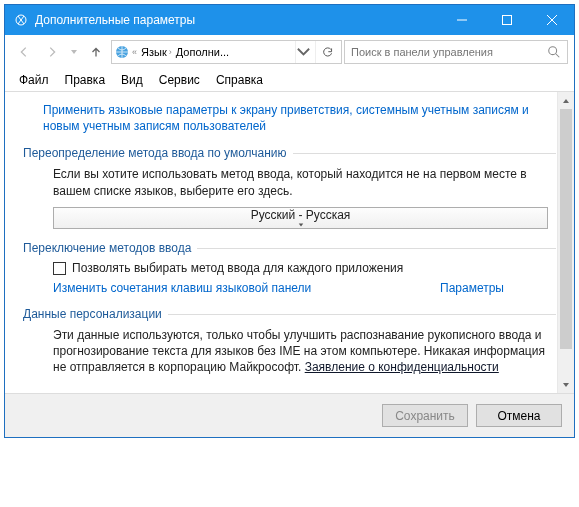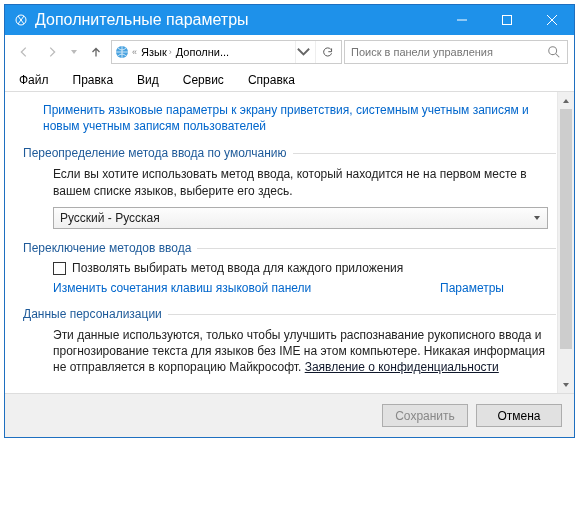--- a/index.html
+++ b/index.html
@@ -2,21 +2,21 @@
 <html><head>
 <meta charset="utf-8">
 <style>
   * { margin: 0; padding: 0; box-sizing: border-box; font-family: 'Segoe UI', Tahoma, sans-serif; }
   body { background: #fff; padding: 4px; }
   .window { width: 571px; border: 1px solid #1e6fc0; background: #fff; }
 
   
   .titlebar { height: 30px; background: #1e91ea; color: #fff; display: flex; align-items: center; padding-left: 8px; }
   .titlebar-icon { width: 16px; height: 16px; margin-right: 6px; fill: #fff; }
-  .titlebar-text { font-size: 16px; flex: 1; }
+  .titlebar-text { font-size: 12px; flex: 1; }
   .titlebar-btn { width: 45px; height: 30px; display: flex; align-items: center; justify-content: center; cursor: pointer; }
   .titlebar-btn svg { width: 10px; height: 10px; stroke: #fff; stroke-width: 1; fill: none; }
 
   
   .addrbar { height: 34px; display: flex; align-items: center; padding: 4px 6px; gap: 2px; }
   .nav-btn { width: 26px; height: 24px; display: flex; align-items: center; justify-content: center; color: #888; cursor: default; }
   .nav-btn svg { width: 14px; height: 14px; stroke: #666; stroke-width: 1.5; fill: none; }
   .nav-btn.disabled svg { stroke: #bbb; }
   .nav-btn.small { width: 14px; }
   .nav-btn.small svg { width: 8px; height: 8px; }
@@ -24,38 +24,38 @@
   .addr-seg { display: flex; align-items: center; gap: 2px; white-space: nowrap; }
   .addr-chev { color: #888; font-size: 9px; }
   .addr-refresh { width: 24px; display: flex; align-items: center; justify-content: center; border-left: 1px solid #eee; height: 100%; }
   .addr-refresh svg { width: 13px; height: 13px; stroke: #555; stroke-width: 1.2; fill: none; }
   .addr-dd { width: 16px; display: flex; align-items: center; justify-content: center; border-left: 1px solid #eee; height: 100%; }
   .search-box { width: 224px; height: 24px; border: 1px solid #ccc; display: flex; align-items: center; padding: 0 6px; font-size: 11px; }
   .search-box input { border: none; outline: none; flex: 1; font-size: 11px; color: #888; }
   .search-icon { width: 14px; height: 14px; stroke: #888; stroke-width: 1.2; fill: none; }
 
   
-  .menubar { height: 22px; display: flex; align-items: center; padding: 0 6px; font-size: 12px; gap: 8px; }
+  .menubar { height: 22px; display: flex; align-items: center; padding: 0 6px; font-size: 12px; gap: 0; }
   .menuitem { padding: 2px 8px; cursor: default; }
 
   
   .content-wrap { border-top: 1px solid #ddd; position: relative; }
   .content { padding: 8px 18px 10px 18px; font-size: 12px; color: #222; max-height: 366px; overflow: hidden; }
   .scrollbar { position: absolute; right: 0; top: 0; bottom: 0; width: 17px; background: #f0f0f0; border-left: 1px solid #e8e8e8; display: flex; flex-direction: column; }
   .sb-btn { height: 17px; display: flex; align-items: center; justify-content: center; }
   .sb-btn svg { width: 8px; height: 8px; fill: #666; }
   .sb-track { flex: 1; position: relative; }
   .sb-thumb { position: absolute; left: 2px; right: 2px; top: 0; height: 240px; background: #cdcdcd; }
 
   .link-line { color: #0066cc; margin: 2px 0 2px 20px; line-height: 1.35; cursor: pointer; }
   .fieldset-label { color: #1e5a99; font-size: 12px; margin-top: 12px; margin-bottom: 6px; position: relative; }
   .fieldset-label::after { content: ''; position: absolute; left: 0; right: 0; top: 50%; border-top: 1px solid #ddd; z-index: 0; }
   .fieldset-label span { background: #fff; position: relative; padding-right: 6px; z-index: 1; }
   .body-text { margin: 4px 0 8px 30px; line-height: 1.35; }
-  .select-box { margin: 0 0 0 30px; width: 495px; height: 22px; border: 1px solid #adadad; background: linear-gradient(#fdfdfd,#f0f0f0); display: flex; align-items: center; padding: 0 6px; font-size: 12px; justify-content: space-between; }
+  .select-box { margin: 0 0 0 30px; width: 495px; height: 22px; border: 1px solid #adadad; background: linear-gradient(#fdfdfd,#f0f0f0); display: flex; align-items: center; padding: 0 6px; font-size: 12px; justify-content: space-between; flex-direction: column; }
   .select-box svg { width: 8px; height: 8px; fill: #555; }
   .checkbox-row { display: flex; align-items: flex-start; gap: 6px; margin: 6px 0 6px 30px; }
   .checkbox-row.hl { background: #ffff66; padding: 2px 4px; margin-left: 26px; width: fit-content; }
   .chk { width: 13px; height: 13px; border: 1px solid #333; background: #fff; display: flex; align-items: center; justify-content: center; flex-shrink: 0; margin-top: 1px; }
   .chk svg { width: 9px; height: 9px; stroke: #222; stroke-width: 2; fill: none; display: none; }
   .chk.checked svg { display: block; }
   .param-link { color: #0066cc; position: absolute; right: 52px; cursor: pointer; }
   .row-with-link { position: relative; padding-right: 90px; }
   .link-under { color: #0066cc; margin: 6px 0 0 30px; cursor: pointer; }
   .link-inline { color: #0f172a; cursor: pointer; text-decoration: underline; }

